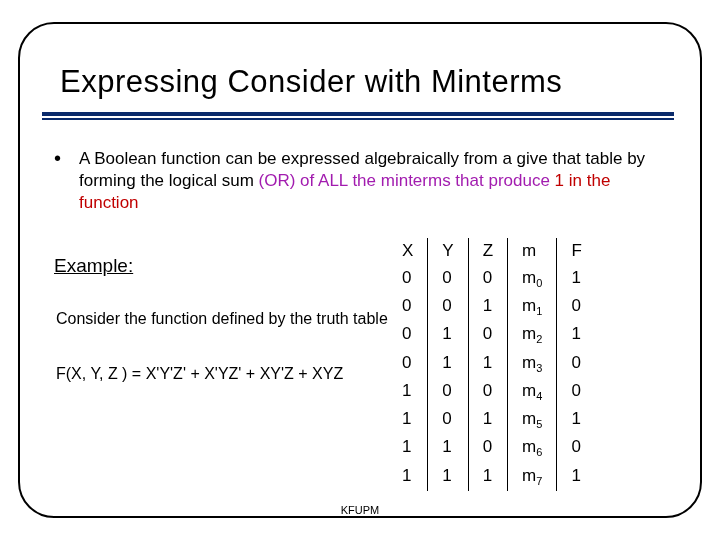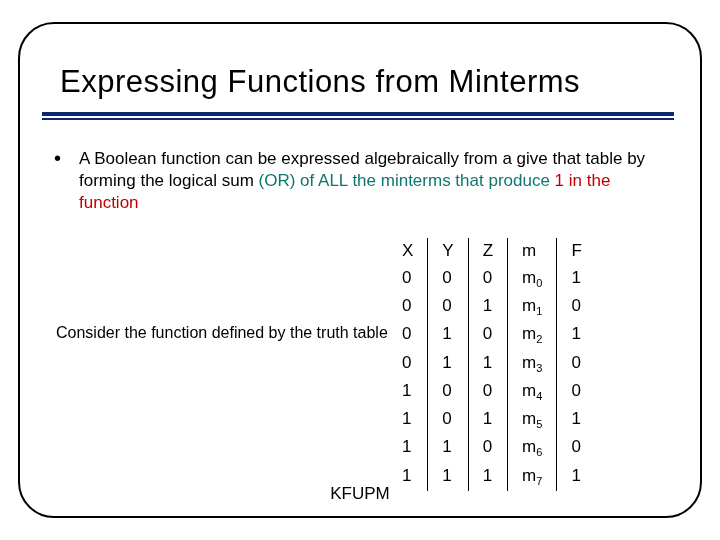--- a/index.html
+++ b/index.html
@@ -3,54 +3,55 @@
 <meta charset="utf-8">
 <style>
   html,body{margin:0;padding:0;width:720px;height:540px;background:#fff;font-family:Verdana,Geneva,sans-serif;color:#000}
   .slide{position:relative;width:720px;height:540px;box-sizing:border-box}
   .frame{position:absolute;left:18px;right:18px;top:22px;bottom:22px;border:2.5px solid #000;border-radius:36px}
   .title{position:absolute;left:60px;top:64px;font-family:Impact,'Arial Black',sans-serif;font-size:31px;letter-spacing:.5px;color:#000}
   .rule{position:absolute;left:42px;top:112px;width:632px;height:0;border-top:4px solid #0a2a6b;border-bottom:2px solid #0a2a6b;padding-top:2px}
   .bullet-row{position:absolute;left:54px;top:148px;width:610px;display:flex;align-items:flex-start;font-size:17px;line-height:1.28}
   .dot{font-size:20px;margin-right:18px;line-height:1}
   .bullet-text{flex:1}
-  .or{color:#0f766e}
+  .or{color:#a21caf}
   .one{color:#c00000}
   .example-lbl{position:absolute;left:54px;top:255px;font-size:19px;text-decoration:underline}
-  .consider{position:absolute;left:56px;top:324px;font-size:16px}
+  .consider{position:absolute;left:56px;top:310px;font-size:16px}
   .fx-block{position:absolute;left:56px;top:362px;font-size:16px;line-height:1.55}
   .indent{padding-left:88px;display:block}
   sub{font-size:11px;vertical-align:sub}
   .tt{position:absolute;left:388px;top:238px;font-size:17px;border-collapse:collapse}
   .tt td{padding:2px 14px 2px 14px;text-align:left;vertical-align:top;border-right:1px solid #000;line-height:1.35}
   .tt td:last-child{border-right:none}
   .tt .hdr td{font-weight:normal}
-  .footer{position:absolute;left:0;right:0;bottom:36px;text-align:center;font-size:17px}
+  .footer{position:absolute;left:0;right:0;bottom:24px;text-align:center;font-size:11px}
 </style>
 </head>
 <body>
 
 <div class="slide">
   <div class="frame"></div>
 
-  <div class="title">Expressing Functions from Minterms</div>
+  <div class="title">Expressing Consider with Minterms</div>
   <div class="rule"></div>
 
   <div class="bullet-row">
     <div class="dot">•</div>
     <div class="bullet-text">
       <span>A Boolean function can be expressed algebraically from a give that table by forming the logical sum </span><span class="or">(OR) of ALL the minterms that produce </span><span class="one">1 in the function</span>
     </div>
   </div>
 
+  <div class="example-lbl">Example:</div>
 
   <div class="consider">Consider the function defined by the truth table</div>
 
   <div class="fx-block">
-    <br>
+    <span>F(X, Y, Z ) =  X'Y'Z' + X'YZ' + XY'Z + XYZ</span><br>
   </div>
 
   <table class="tt">
     <tbody>
         <tr class="hdr">
       <td>X</td>
       <td>Y</td>
       <td>Z</td>
       <td>m</td>
       <td>F</td>

